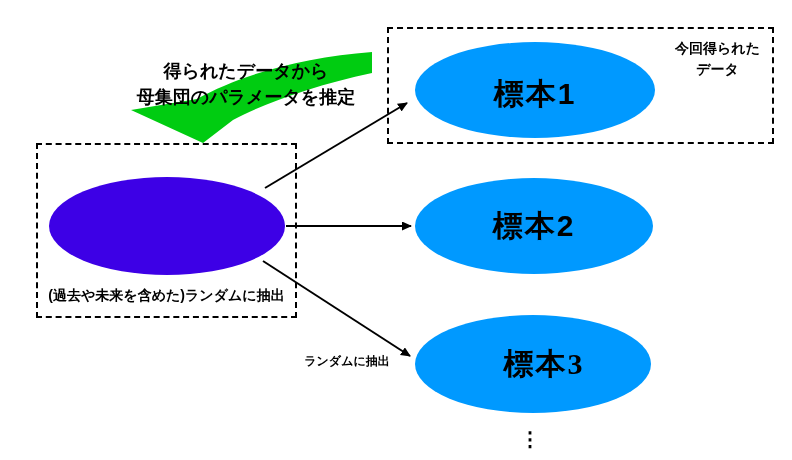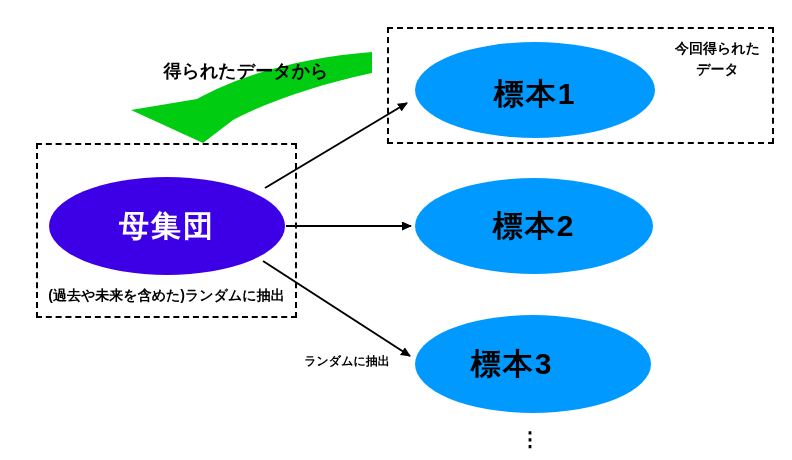--- a/index.html
+++ b/index.html
@@ -39,21 +39,21 @@
   .ellipse-label {
     display: flex;
     align-items: center;
     justify-content: center;
     font-size: 30px;
     letter-spacing: 2px;
   }
   #population-label { left: 49px; top: 177px; width: 236px; height: 98px; color: #ffffff; }
   #sample1-label { left: 415px; top: 46px;  width: 240px; height: 96px; }
   #sample2-label { left: 415px; top: 178px; width: 238px; height: 96px; }
-  #sample3-label { left: 394px; top: 315px; width: 236px; height: 98px; }
+  #sample3-label { left: 426px; top: 315px; width: 236px; height: 98px; font-family: Liberation Serif, serif; }
 
   #estimate-text {
     left: 120px; top: 59px; width: 252px;
     font-size: 18px; line-height: 26px; font-family: Liberation Mono, monospace;
   }
   #population-caption {
     left: 38px; top: 287px; width: 257px;
     font-size: 14px;
   }
   #obtained-text {
@@ -97,23 +97,23 @@
     <line x1="263" y1="261" x2="410" y2="356" stroke="#000000" stroke-width="2" marker-end="url(#arrowhead)"></line>
 
     <ellipse cx="167" cy="226" rx="118" ry="49" fill="#3D00E6"></ellipse>
     <ellipse cx="535" cy="90" rx="120" ry="48" fill="#0099FF"></ellipse>
     <ellipse cx="534" cy="226" rx="119" ry="48" fill="#0099FF"></ellipse>
     <ellipse cx="533" cy="364" rx="118" ry="49" fill="#0099FF"></ellipse>
   </svg>
 
   <div class="txt" id="estimate-text">
     <div>得られたデータから</div>
+    <div>母集団のパラメータを推定</div>
   </div>
 
-  <div class="txt ellipse-label" id="population-label">母集団</div>
 
   <div class="txt" id="population-caption">(過去や未来を含めた)ランダムに抽出</div>
 
   <div class="txt ellipse-label" id="sample1-label">標本1</div>
   <div class="txt ellipse-label" id="sample2-label">標本2</div>
   <div class="txt ellipse-label" id="sample3-label">標本3</div>
 
   <div class="txt" id="obtained-text">
     <div>今回得られた</div>
     <div>データ</div>

